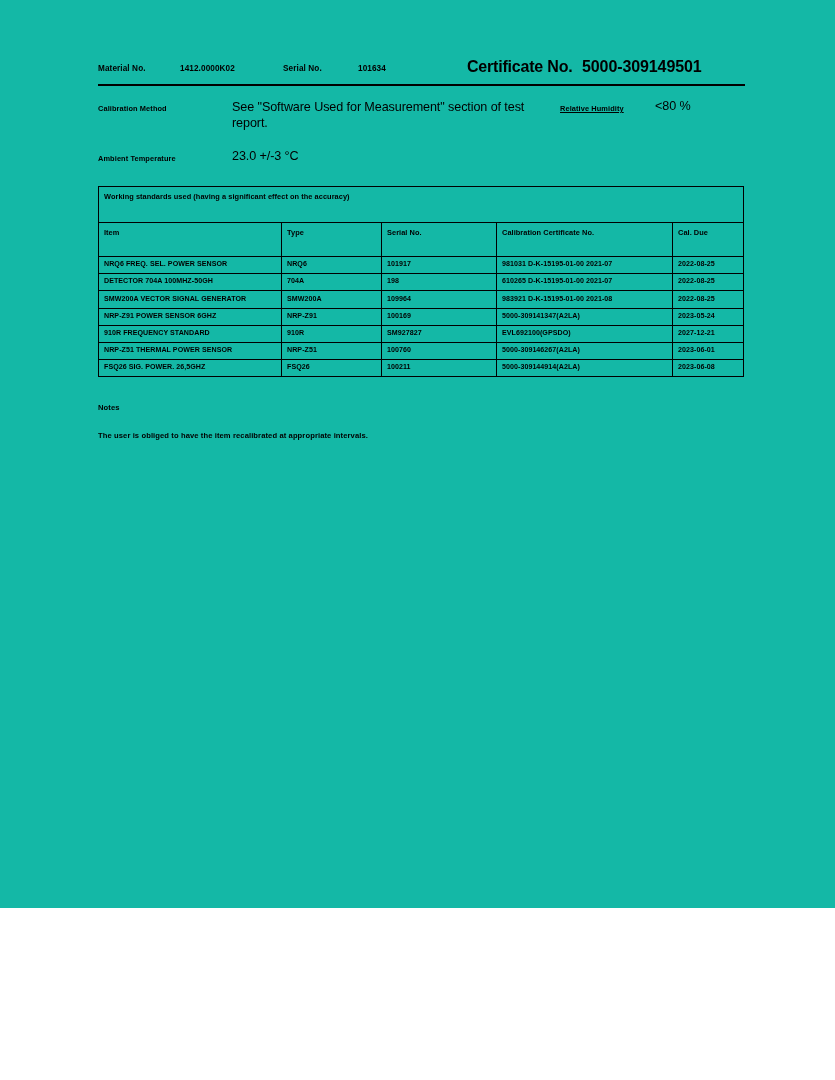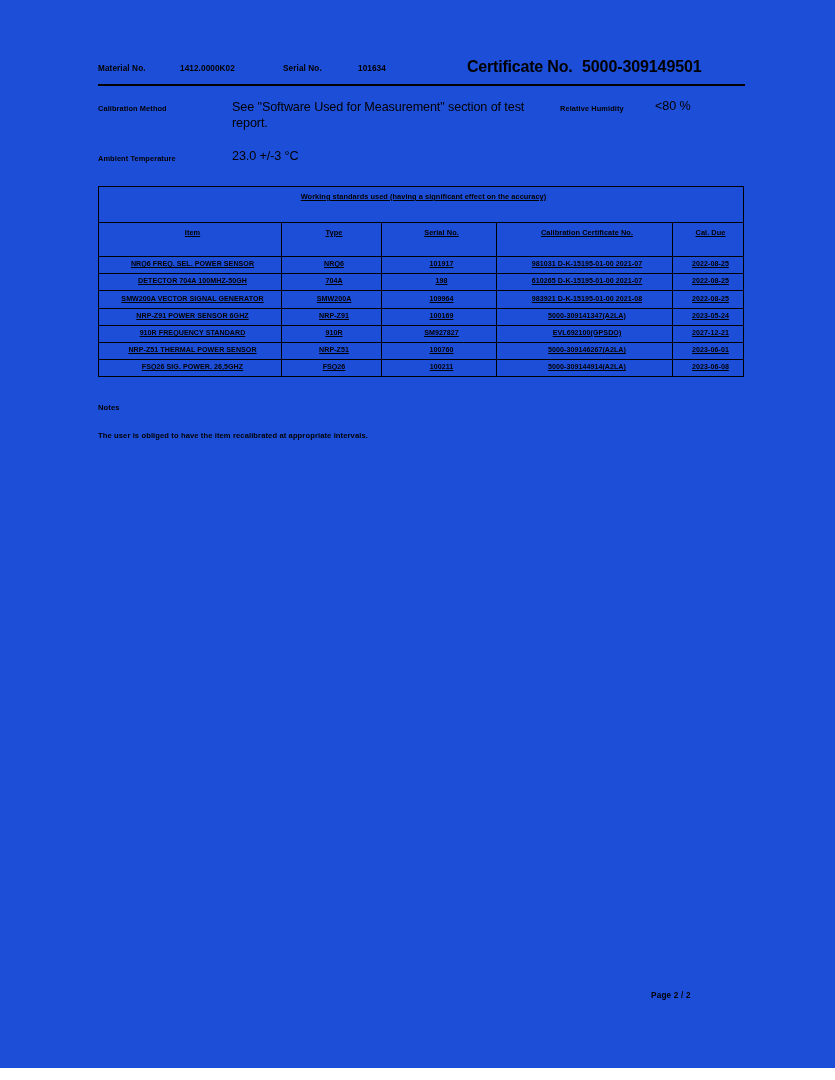--- a/index.html
+++ b/index.html
@@ -14,22 +14,22 @@
     font-family: "Liberation Sans", sans-serif;
     color: #000000;
     -webkit-font-smoothing: antialiased;
   }
 
   .page {
     position: absolute;
     left: 0;
     top: 0;
     width: 835px;
-    height: 1068px;
-    background: #1d4ed8;
+    height: 908px;
+    background: #14b8a6;
     overflow: hidden;
   }
 
   
   .doc-header {
     position: absolute;
     left: 98px;
     top: 58px;
     width: 647px;
     height: 24px;
@@ -99,20 +99,21 @@
     letter-spacing: -0.1px;
   }
   .meta-rh-label {
     position: absolute;
     left: 560px;
     top: 104px;
     font-weight: bold;
     font-size: 7.4px;
     letter-spacing: 0.1px;
     white-space: nowrap;
+    text-decoration: underline;
   }
   .meta-rh-value {
     position: absolute;
     left: 655px;
     top: 99px;
     font-size: 12.6px;
     letter-spacing: -0.1px;
     white-space: nowrap;
   }
   .meta-at-label {
@@ -140,25 +141,24 @@
     top: 186px;
     width: 645px;
     border-collapse: collapse;
     table-layout: fixed;
   }
   .std-table td,
   .std-table th {
     border: 1.1px solid #000000;
     padding: 0;
     vertical-align: top;
-    text-align: center;
+    text-align: left;
     font-weight: bold;
     font-size: 7.2px;
     letter-spacing: 0.05px;
-    text-decoration: underline;
   }
   .std-caption-cell {
     height: 30px;
     padding: 5px 0 0 5px !important;
     font-size: 7.4px !important;
   }
   .std-head-cell {
     height: 28px;
     padding: 5px 0 0 5px !important;
     font-size: 7.4px !important;

